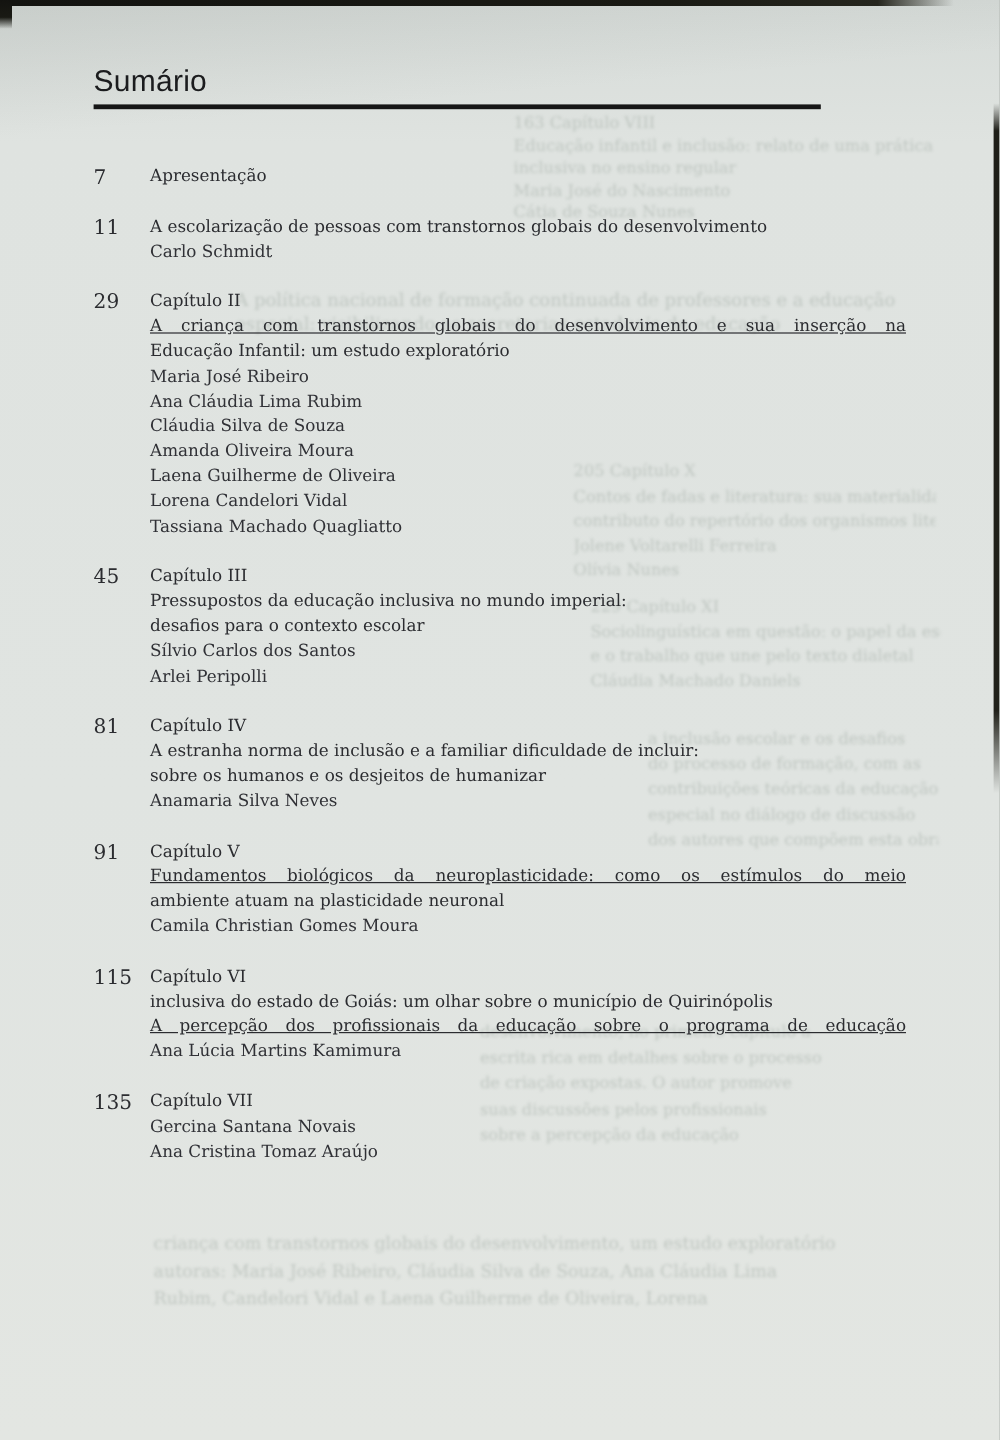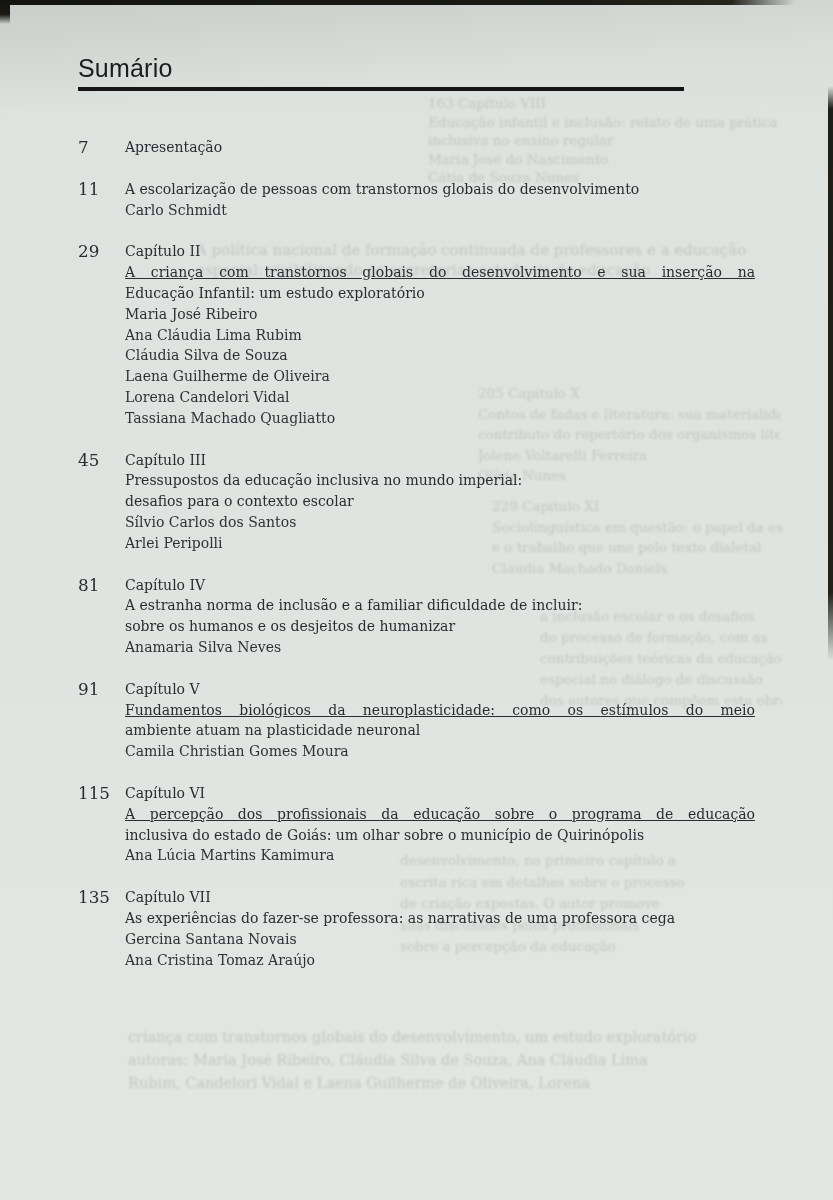--- a/index.html
+++ b/index.html
@@ -117,20 +117,21 @@
 
   <div class="entry">
     <div class="num">29</div>
     <div class="ebody">
       <div class="chapter-label">Capítulo II</div>
     <div class="title-line just">A criança com transtornos globais do desenvolvimento e sua inserção na</div>
             <div class="title-line">Educação Infantil: um estudo exploratório</div>
             <div class="author">Maria José Ribeiro</div>
             <div class="author">Ana Cláudia Lima Rubim</div>
             <div class="author">Cláudia Silva de Souza</div>
+            <div class="author">Amanda Oliveira Moura</div>
             <div class="author">Laena Guilherme de Oliveira</div>
             <div class="author">Lorena Candelori Vidal</div>
             <div class="author">Tassiana Machado Quagliatto</div>
           </div>
   </div>
 
   <div class="entry">
     <div class="num">45</div>
     <div class="ebody">
       <div class="chapter-label">Capítulo III</div>
@@ -158,31 +159,30 @@
     <div class="title-line just">Fundamentos biológicos da neuroplasticidade: como os estímulos do meio</div>
             <div class="title-line">ambiente atuam na plasticidade neuronal</div>
             <div class="author">Camila Christian Gomes Moura</div>
           </div>
   </div>
 
   <div class="entry">
     <div class="num">115</div>
     <div class="ebody">
       <div class="chapter-label">Capítulo VI</div>
-    <div class="title-line just">A percepção dos profissionais da educação sobre o programa de educação</div>
-            <div class="title-line">inclusiva do estado de Goiás: um olhar sobre o município de Quirinópolis</div>
+    <div class="title-line">inclusiva do estado de Goiás: um olhar sobre o município de Quirinópolis</div>
+            <div class="title-line just">A percepção dos profissionais da educação sobre o programa de educação</div>
             <div class="author">Ana Lúcia Martins Kamimura</div>
           </div>
   </div>
 
   <div class="entry">
     <div class="num">135</div>
     <div class="ebody">
       <div class="chapter-label">Capítulo VII</div>
-    <div class="title-line">As experiências do fazer-se professora: as narrativas de uma professora cega</div>
             <div class="author">Gercina Santana Novais</div>
             <div class="author">Ana Cristina Tomaz Araújo</div>
           </div>
   </div>
 </div>
   </div>
 
   <div class="edge-top"></div>
   <div class="edge-top-left"></div>
   <div class="edge-right"></div>

